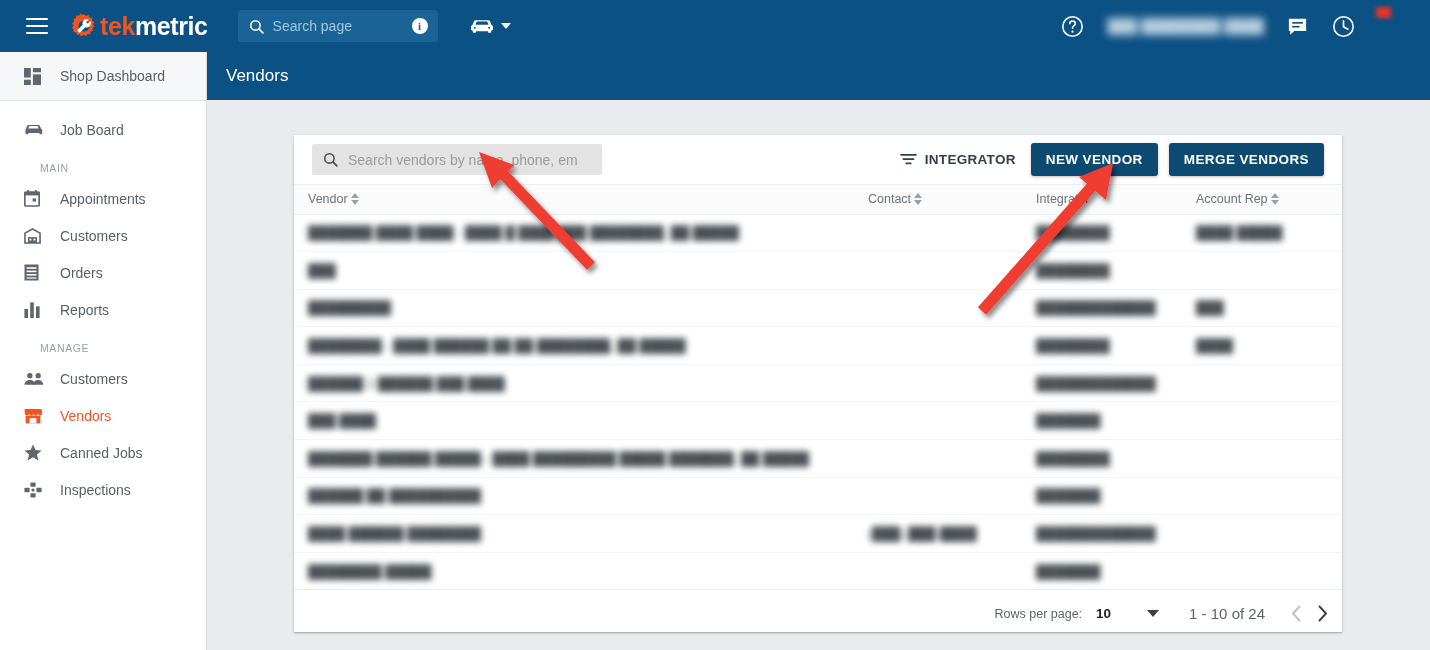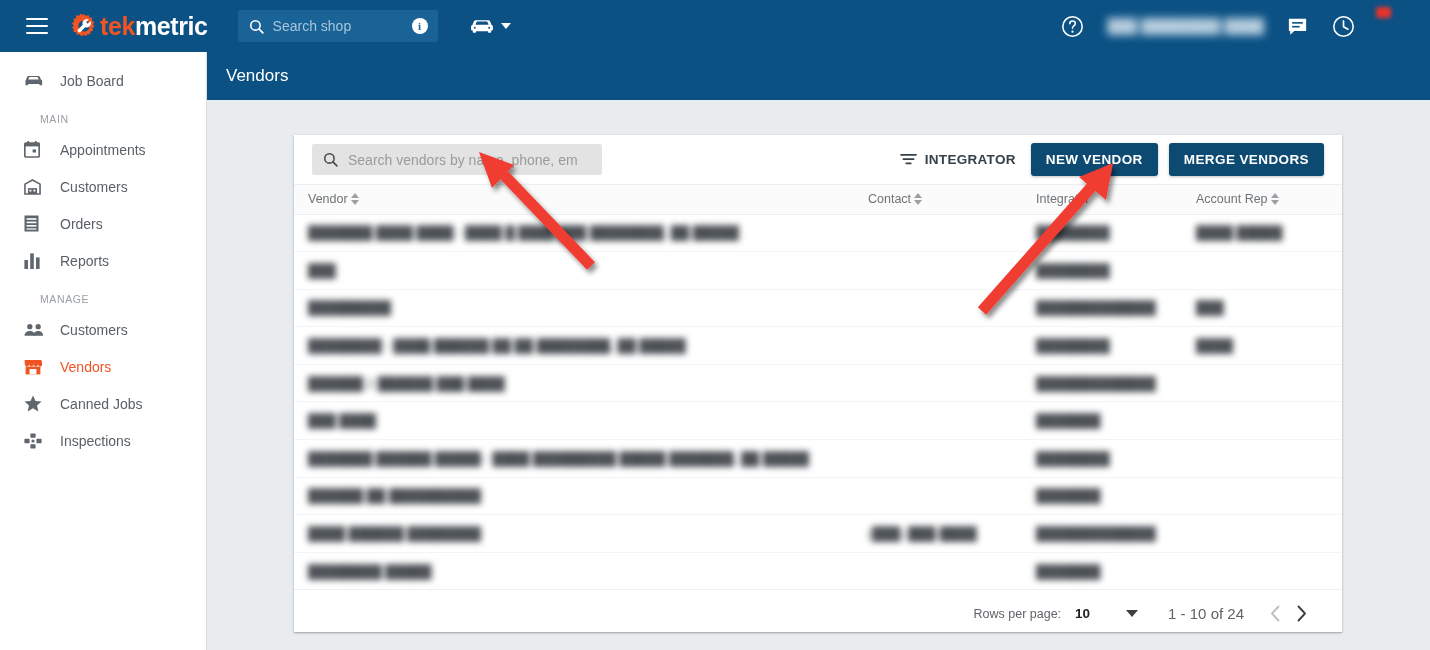--- a/index.html
+++ b/index.html
@@ -165,21 +165,21 @@
   }
   table.vendors tbody tr:last-child td { border-bottom: 1px solid #eceff1; }
   .blur {
     display: inline-block; filter: blur(3.2px); color: #4a4f54;
     user-select: none; white-space: nowrap;
   }
 
   
   .card-footer {
     height: 47px; display: flex; align-items: center; justify-content: flex-end;
-    padding-right: 28px; gap: 0; font-size: 12.5px; color: #5f6368;
+    padding-right: 7px; gap: 0; font-size: 12.5px; color: #5f6368;
   }
   .rpp-label { margin-right: 10px; }
   .rpp-select {
     display: flex; align-items: center; gap: 36px; cursor: pointer;
     color: #202124; font-size: 13.5px; font-weight: 700; padding: 0 4px;
   }
   .rpp-caret {
     width: 0; height: 0;
     border-left: 6px solid transparent; border-right: 6px solid transparent;
     border-top: 7px solid #3c4043;
@@ -215,21 +215,21 @@
       <span class="logo-text">
         <span class="logo-tek">tek</span><span class="logo-metric">metric</span>
       </span>
     </div>
 
     <div class="shop-search">
       <svg width="17" height="17" viewBox="0 0 24 24">
         <circle cx="10.5" cy="10.5" r="6.6" fill="none" stroke="#ffffff" stroke-width="2.2"></circle>
         <line x1="15.4" y1="15.4" x2="21" y2="21" stroke="#ffffff" stroke-width="2.4" stroke-linecap="round"></line>
       </svg>
-      <span class="ph">Search shop</span>
+      <span class="ph">Search page</span>
       <span class="info-dot">i</span>
     </div>
 
     <div class="vehicle-picker">
       <svg width="24" height="17" viewBox="0 0 26 18">
         <path d="M3 12.5h20v2.2a1 1 0 0 1-1 1h-1.6a1 1 0 0 1-1-1v-.6H6.6v.6a1 1 0 0 1-1 1H4a1 1 0 0 1-1-1z" fill="#ffffff"></path>
         <path d="M2.6 7.4l1.7-4A2 2 0 0 1 6.1 2.2h13.8a2 2 0 0 1 1.8 1.2l1.7 4c.9.3 1.5 1.1 1.5 2.1v2.6c0 .6-.5 1.1-1.1 1.1H2.2c-.6 0-1.1-.5-1.1-1.1V9.5c0-1 .6-1.8 1.5-2.1zM5.9 7h14.2l-1.3-3.1a.6.6 0 0 0-.5-.3H7.7a.6.6 0 0 0-.5.3z" fill="#ffffff"></path>
         <circle cx="5.2" cy="10.3" r="1.1" fill="#0b5184"></circle>
         <circle cx="20.8" cy="10.3" r="1.1" fill="#0b5184"></circle>
       </svg>
@@ -264,20 +264,31 @@
 
       <span class="avatar-wrap">
         <span class="avatar"></span>
         <span class="avatar-badge"></span>
       </span>
     </div>
   </div>
 
   <nav class="sidebar">
 
+    <div class="nav-item active-block">
+      <span class="nav-ico">
+        <svg width="17" height="17" viewBox="0 0 16 16">
+          <rect x="0" y="0" width="6.4" height="9" fill="#5f666d"></rect>
+          <rect x="8.4" y="0" width="7.6" height="4" fill="#5f666d"></rect>
+          <rect x="8.4" y="6" width="7.6" height="10" fill="#5f666d"></rect>
+          <rect x="0" y="11" width="6.4" height="5" fill="#5f666d"></rect>
+        </svg>
+      </span>
+      <span class="nav-label">Shop Dashboard</span>
+    </div>
 
     <div class="sb-sep"></div>
 
     <div class="nav-item">
       <span class="nav-ico">
         <svg width="19" height="14" viewBox="0 0 26 18">
           <path d="M2.6 7.4l1.7-4A2 2 0 0 1 6.1 2.2h13.8a2 2 0 0 1 1.8 1.2l1.7 4c.9.3 1.5 1.1 1.5 2.1v4.4c0 .5-.4.9-.9.9h-2.1c-.5 0-.9-.4-.9-.9v-.7H5.9v.7c0 .5-.4.9-.9.9H2.9c-.5 0-.9-.4-.9-.9V9.5c0-1 .6-1.8 1.5-2.1zM5.9 7h14.2l-1.3-3.1a.6.6 0 0 0-.5-.3H7.7a.6.6 0 0 0-.5.3z" fill="#5f666d"></path>
         </svg>
       </span>
       <span class="nav-label">Job Board</span>

